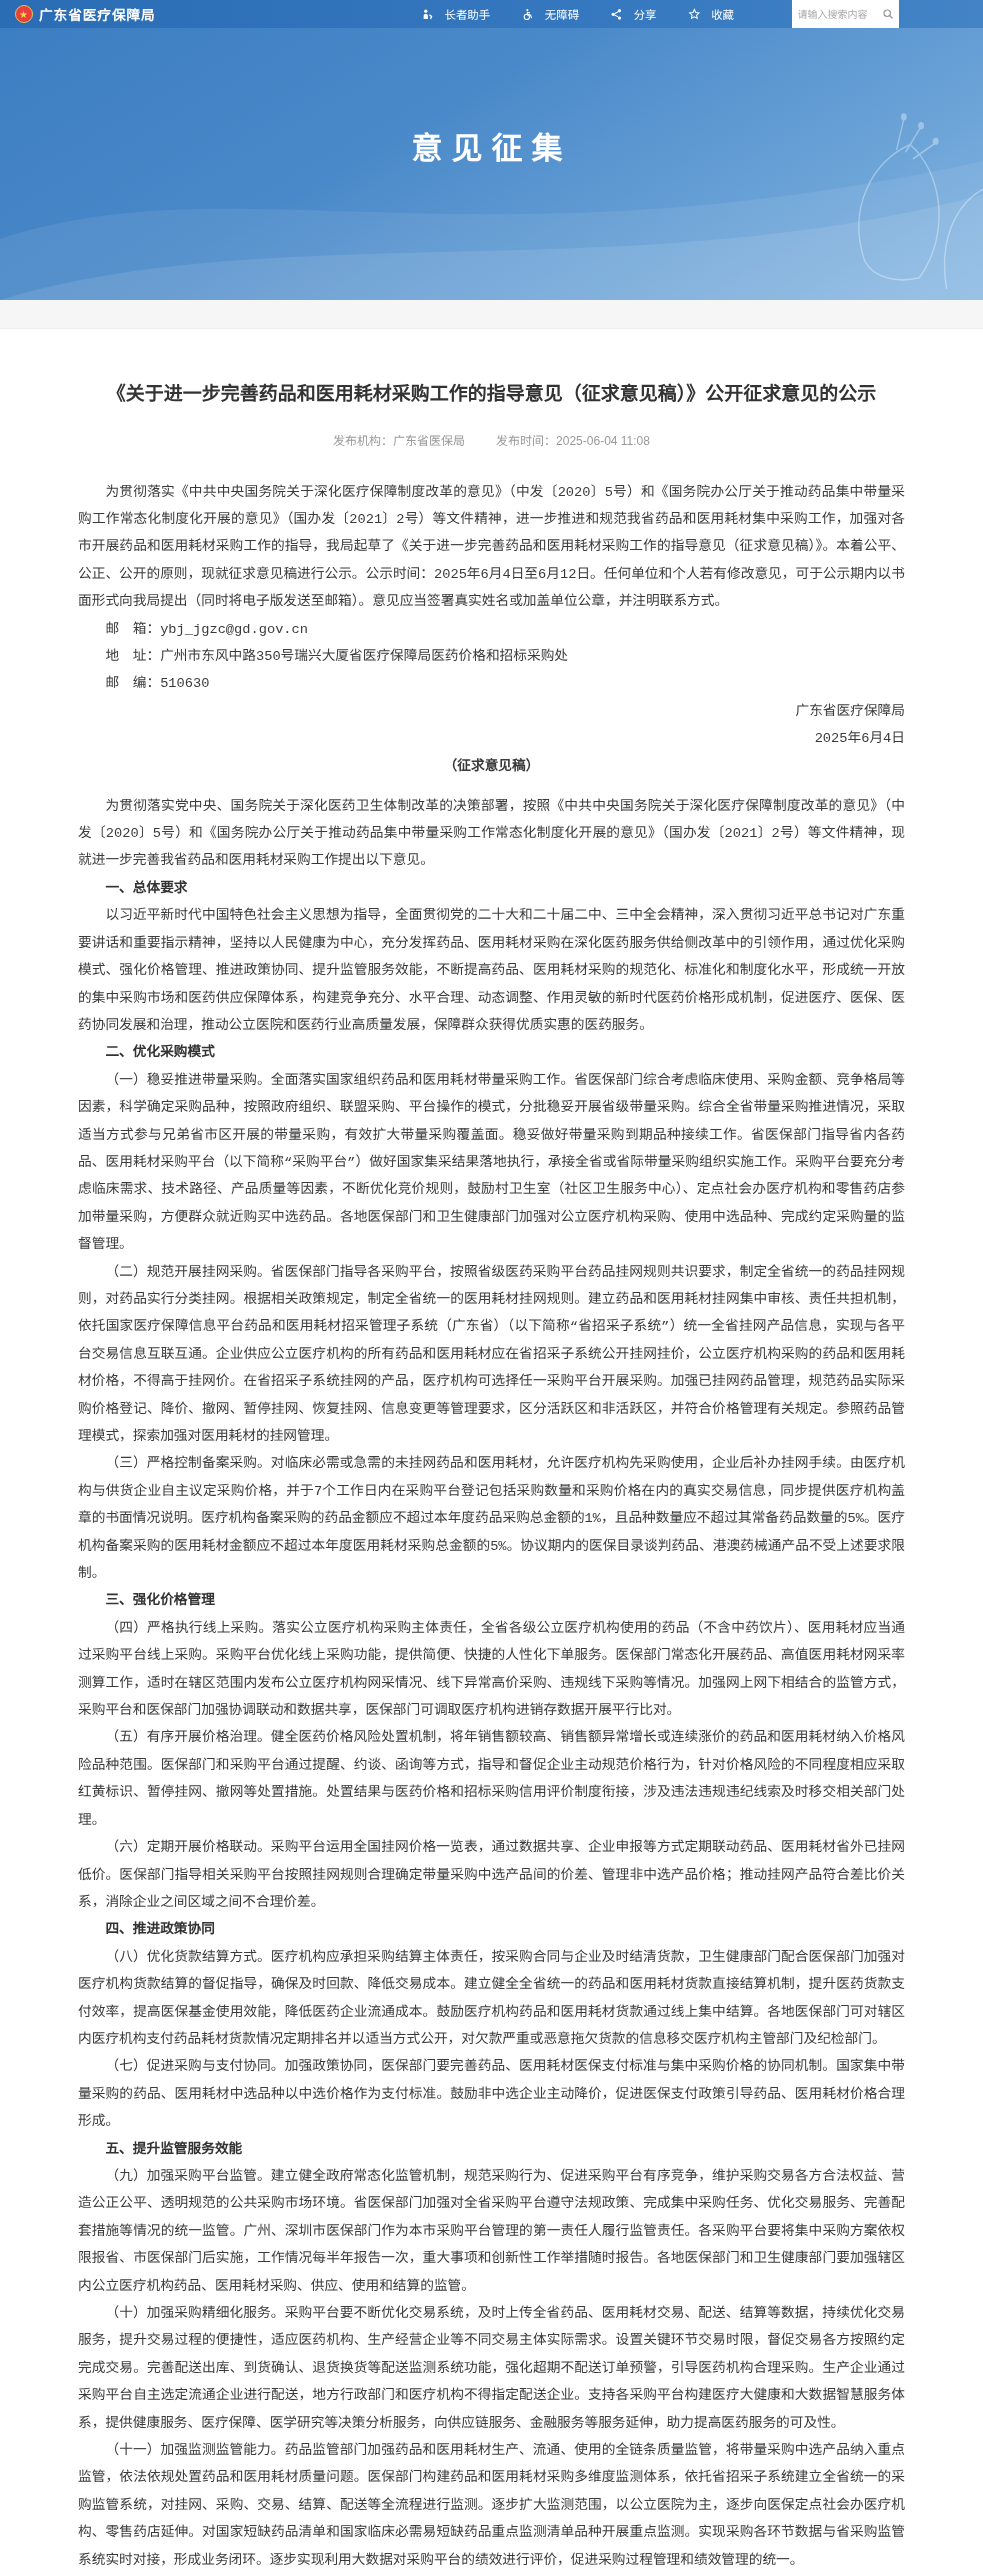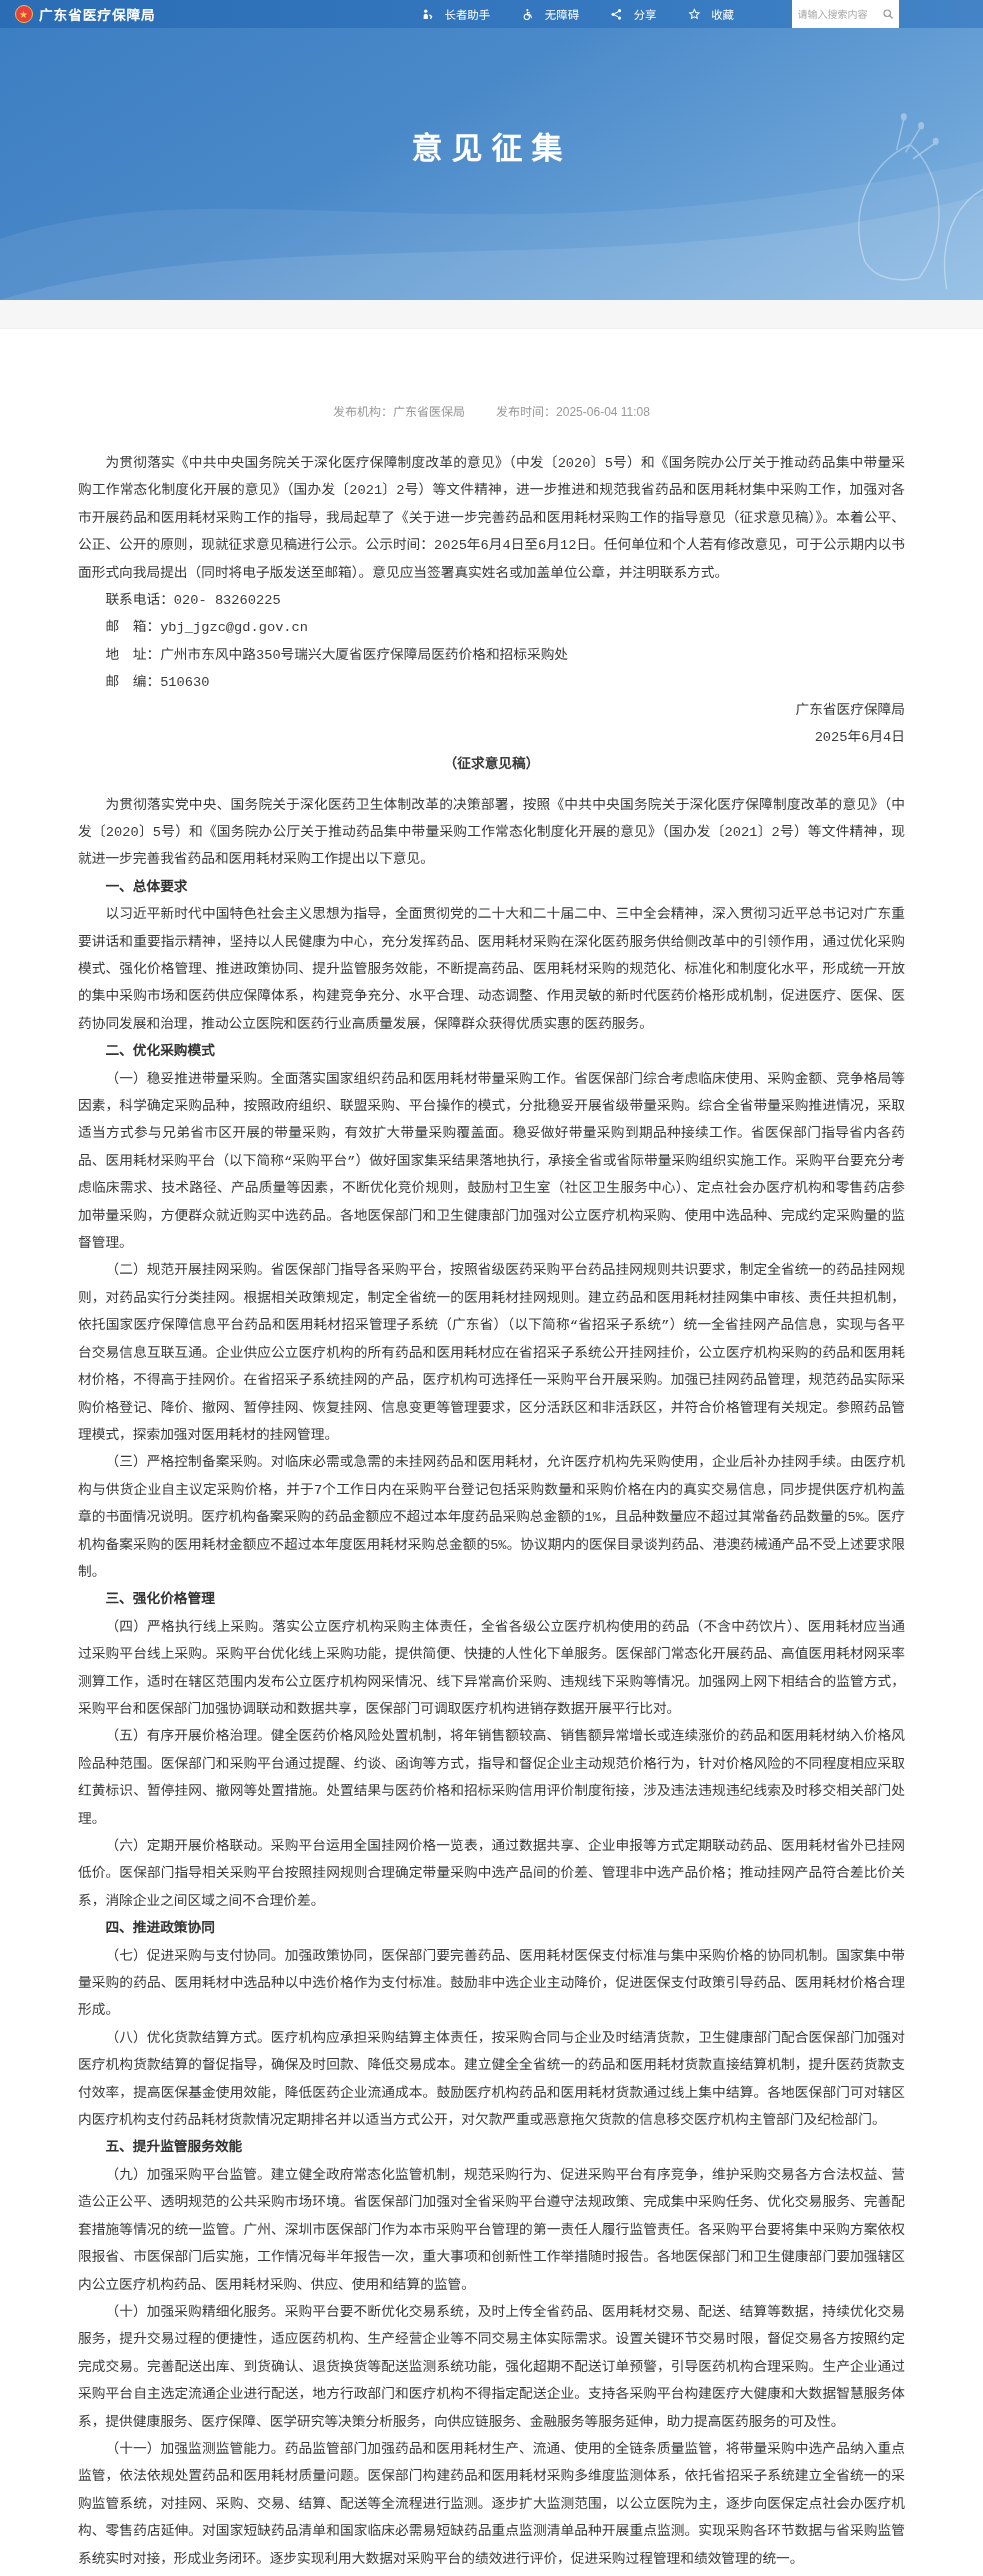--- a/index.html
+++ b/index.html
@@ -124,45 +124,45 @@
       <circle cx="993" cy="80" r="2.5" fill="#fff"></circle>
         <circle cx="1012" cy="88" r="2.5" fill="#fff"></circle>
         <circle cx="1028" cy="102" r="2.5" fill="#fff"></circle>
     </g>
   </svg>
   <h1>意见征集</h1>
 </div>
 <div class="graystrip"></div>
 
 <div class="content">
+  <div class="art-title">《关于进一步完善药品和医用耗材采购工作的指导意见（征求意见稿）》公开征求意见的公示</div>
   <div class="art-meta">
     <span>发布机构：</span><span>广东省医保局</span><span class="gap"></span><span>发布时间：</span><span>2025-06-04 11:08</span>
   </div>
   <div class="art-body" id="article-body">
       <p class="p">为贯彻落实《中共中央国务院关于深化医疗保障制度改革的意见》（中发〔2020〕5号）和《国务院办公厅关于推动药品集中带量采购工作常态化制度化开展的意见》（国办发〔2021〕2号）等文件精神，进一步推进和规范我省药品和医用耗材集中采购工作，加强对各市开展药品和医用耗材采购工作的指导，我局起草了《关于进一步完善药品和医用耗材采购工作的指导意见（征求意见稿）》。本着公平、公正、公开的原则，现就征求意见稿进行公示。公示时间：2025年6月4日至6月12日。任何单位和个人若有修改意见，可于公示期内以书面形式向我局提出（同时将电子版发送至邮箱）。意见应当签署真实姓名或加盖单位公章，并注明联系方式。</p>
-      <p class="c">联系电话：020- 83260225</p>
       <p class="c">邮　箱：ybj_jgzc@gd.gov.cn</p>
       <p class="c">地　址：广州市东风中路350号瑞兴大厦省医疗保障局医药价格和招标采购处</p>
       <p class="c">邮　编：510630</p>
       <p class="r">广东省医疗保障局</p>
       <p class="r">2025年6月4日</p>
       <p class="st">（征求意见稿）</p>
       <p class="p">为贯彻落实党中央、国务院关于深化医药卫生体制改革的决策部署，按照《中共中央国务院关于深化医疗保障制度改革的意见》（中发〔2020〕5号）和《国务院办公厅关于推动药品集中带量采购工作常态化制度化开展的意见》（国办发〔2021〕2号）等文件精神，现就进一步完善我省药品和医用耗材采购工作提出以下意见。</p>
       <p class="h">一、总体要求</p>
       <p class="p">以习近平新时代中国特色社会主义思想为指导，全面贯彻党的二十大和二十届二中、三中全会精神，深入贯彻习近平总书记对广东重要讲话和重要指示精神，坚持以人民健康为中心，充分发挥药品、医用耗材采购在深化医药服务供给侧改革中的引领作用，通过优化采购模式、强化价格管理、推进政策协同、提升监管服务效能，不断提高药品、医用耗材采购的规范化、标准化和制度化水平，形成统一开放的集中采购市场和医药供应保障体系，构建竞争充分、水平合理、动态调整、作用灵敏的新时代医药价格形成机制，促进医疗、医保、医药协同发展和治理，推动公立医院和医药行业高质量发展，保障群众获得优质实惠的医药服务。</p>
       <p class="h">二、优化采购模式</p>
       <p class="p">（一）稳妥推进带量采购。全面落实国家组织药品和医用耗材带量采购工作。省医保部门综合考虑临床使用、采购金额、竞争格局等因素，科学确定采购品种，按照政府组织、联盟采购、平台操作的模式，分批稳妥开展省级带量采购。综合全省带量采购推进情况，采取适当方式参与兄弟省市区开展的带量采购，有效扩大带量采购覆盖面。稳妥做好带量采购到期品种接续工作。省医保部门指导省内各药品、医用耗材采购平台（以下简称“采购平台”）做好国家集采结果落地执行，承接全省或省际带量采购组织实施工作。采购平台要充分考虑临床需求、技术路径、产品质量等因素，不断优化竞价规则，鼓励村卫生室（社区卫生服务中心）、定点社会办医疗机构和零售药店参加带量采购，方便群众就近购买中选药品。各地医保部门和卫生健康部门加强对公立医疗机构采购、使用中选品种、完成约定采购量的监督管理。</p>
       <p class="p">（二）规范开展挂网采购。省医保部门指导各采购平台，按照省级医药采购平台药品挂网规则共识要求，制定全省统一的药品挂网规则，对药品实行分类挂网。根据相关政策规定，制定全省统一的医用耗材挂网规则。建立药品和医用耗材挂网集中审核、责任共担机制，依托国家医疗保障信息平台药品和医用耗材招采管理子系统（广东省）（以下简称“省招采子系统”）统一全省挂网产品信息，实现与各平台交易信息互联互通。企业供应公立医疗机构的所有药品和医用耗材应在省招采子系统公开挂网挂价，公立医疗机构采购的药品和医用耗材价格，不得高于挂网价。在省招采子系统挂网的产品，医疗机构可选择任一采购平台开展采购。加强已挂网药品管理，规范药品实际采购价格登记、降价、撤网、暂停挂网、恢复挂网、信息变更等管理要求，区分活跃区和非活跃区，并符合价格管理有关规定。参照药品管理模式，探索加强对医用耗材的挂网管理。</p>
       <p class="p">（三）严格控制备案采购。对临床必需或急需的未挂网药品和医用耗材，允许医疗机构先采购使用，企业后补办挂网手续。由医疗机构与供货企业自主议定采购价格，并于7个工作日内在采购平台登记包括采购数量和采购价格在内的真实交易信息，同步提供医疗机构盖章的书面情况说明。医疗机构备案采购的药品金额应不超过本年度药品采购总金额的1%，且品种数量应不超过其常备药品数量的5%。医疗机构备案采购的医用耗材金额应不超过本年度医用耗材采购总金额的5%。协议期内的医保目录谈判药品、港澳药械通产品不受上述要求限制。</p>
       <p class="h">三、强化价格管理</p>
       <p class="p">（四）严格执行线上采购。落实公立医疗机构采购主体责任，全省各级公立医疗机构使用的药品（不含中药饮片）、医用耗材应当通过采购平台线上采购。采购平台优化线上采购功能，提供简便、快捷的人性化下单服务。医保部门常态化开展药品、高值医用耗材网采率测算工作，适时在辖区范围内发布公立医疗机构网采情况、线下异常高价采购、违规线下采购等情况。加强网上网下相结合的监管方式，采购平台和医保部门加强协调联动和数据共享，医保部门可调取医疗机构进销存数据开展平行比对。</p>
       <p class="p">（五）有序开展价格治理。健全医药价格风险处置机制，将年销售额较高、销售额异常增长或连续涨价的药品和医用耗材纳入价格风险品种范围。医保部门和采购平台通过提醒、约谈、函询等方式，指导和督促企业主动规范价格行为，针对价格风险的不同程度相应采取红黄标识、暂停挂网、撤网等处置措施。处置结果与医药价格和招标采购信用评价制度衔接，涉及违法违规违纪线索及时移交相关部门处理。</p>
       <p class="p">（六）定期开展价格联动。采购平台运用全国挂网价格一览表，通过数据共享、企业申报等方式定期联动药品、医用耗材省外已挂网低价。医保部门指导相关采购平台按照挂网规则合理确定带量采购中选产品间的价差、管理非中选产品价格；推动挂网产品符合差比价关系，消除企业之间区域之间不合理价差。</p>
       <p class="h">四、推进政策协同</p>
+      <p class="p">（八）优化货款结算方式。医疗机构应承担采购结算主体责任，按采购合同与企业及时结清货款，卫生健康部门配合医保部门加强对医疗机构货款结算的督促指导，确保及时回款、降低交易成本。建立健全全省统一的药品和医用耗材货款直接结算机制，提升医药货款支付效率，提高医保基金使用效能，降低医药企业流通成本。鼓励医疗机构药品和医用耗材货款通过线上集中结算。各地医保部门可对辖区内医疗机构支付药品耗材货款情况定期排名并以适当方式公开，对欠款严重或恶意拖欠货款的信息移交医疗机构主管部门及纪检部门。</p>
       <p class="p">（七）促进采购与支付协同。加强政策协同，医保部门要完善药品、医用耗材医保支付标准与集中采购价格的协同机制。国家集中带量采购的药品、医用耗材中选品种以中选价格作为支付标准。鼓励非中选企业主动降价，促进医保支付政策引导药品、医用耗材价格合理形成。</p>
-      <p class="p">（八）优化货款结算方式。医疗机构应承担采购结算主体责任，按采购合同与企业及时结清货款，卫生健康部门配合医保部门加强对医疗机构货款结算的督促指导，确保及时回款、降低交易成本。建立健全全省统一的药品和医用耗材货款直接结算机制，提升医药货款支付效率，提高医保基金使用效能，降低医药企业流通成本。鼓励医疗机构药品和医用耗材货款通过线上集中结算。各地医保部门可对辖区内医疗机构支付药品耗材货款情况定期排名并以适当方式公开，对欠款严重或恶意拖欠货款的信息移交医疗机构主管部门及纪检部门。</p>
       <p class="h">五、提升监管服务效能</p>
       <p class="p">（九）加强采购平台监管。建立健全政府常态化监管机制，规范采购行为、促进采购平台有序竞争，维护采购交易各方合法权益、营造公正公平、透明规范的公共采购市场环境。省医保部门加强对全省采购平台遵守法规政策、完成集中采购任务、优化交易服务、完善配套措施等情况的统一监管。广州、深圳市医保部门作为本市采购平台管理的第一责任人履行监管责任。各采购平台要将集中采购方案依权限报省、市医保部门后实施，工作情况每半年报告一次，重大事项和创新性工作举措随时报告。各地医保部门和卫生健康部门要加强辖区内公立医疗机构药品、医用耗材采购、供应、使用和结算的监管。</p>
       <p class="p">（十）加强采购精细化服务。采购平台要不断优化交易系统，及时上传全省药品、医用耗材交易、配送、结算等数据，持续优化交易服务，提升交易过程的便捷性，适应医药机构、生产经营企业等不同交易主体实际需求。设置关键环节交易时限，督促交易各方按照约定完成交易。完善配送出库、到货确认、退货换货等配送监测系统功能，强化超期不配送订单预警，引导医药机构合理采购。生产企业通过采购平台自主选定流通企业进行配送，地方行政部门和医疗机构不得指定配送企业。支持各采购平台构建医疗大健康和大数据智慧服务体系，提供健康服务、医疗保障、医学研究等决策分析服务，向供应链服务、金融服务等服务延伸，助力提高医药服务的可及性。</p>
       <p class="p">（十一）加强监测监管能力。药品监管部门加强药品和医用耗材生产、流通、使用的全链条质量监管，将带量采购中选产品纳入重点监管，依法依规处置药品和医用耗材质量问题。医保部门构建药品和医用耗材采购多维度监测体系，依托省招采子系统建立全省统一的采购监管系统，对挂网、采购、交易、结算、配送等全流程进行监测。逐步扩大监测范围，以公立医院为主，逐步向医保定点社会办医疗机构、零售药店延伸。对国家短缺药品清单和国家临床必需易短缺药品重点监测清单品种开展重点监测。实现采购各环节数据与省采购监管系统实时对接，形成业务闭环。逐步实现利用大数据对采购平台的绩效进行评价，促进采购过程管理和绩效管理的统一。</p>
     </div>
 </div>
 
 
 </body></html>

